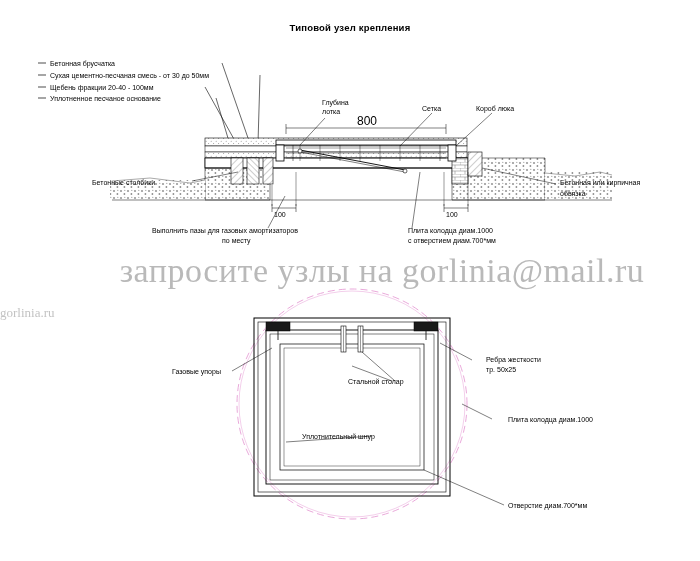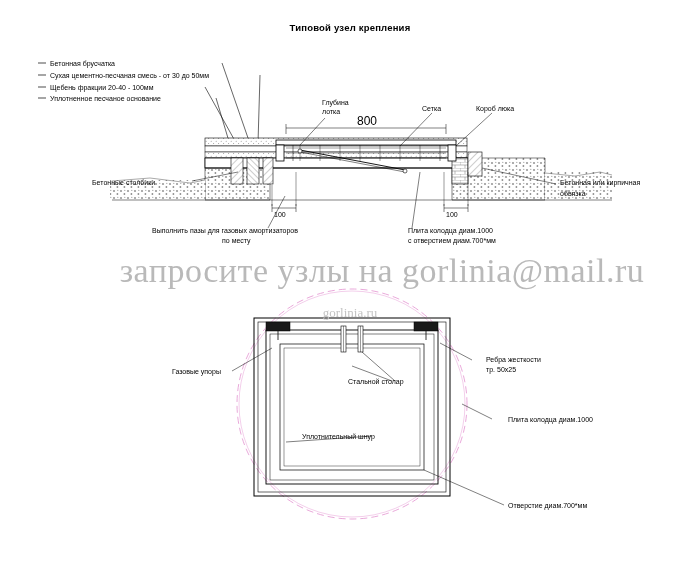--- a/index.html
+++ b/index.html
@@ -53,21 +53,21 @@
     font-family: "Liberation Serif", serif;
     white-space: nowrap;
     letter-spacing: 0.5px;
     padding-left: 32px;
   }
   .watermark2 {
     position: absolute;
     left: 0;
     top: 305px;
     width: 700px;
-    text-align: center;
+    text-align: left;
     font-size: 13px;
     color: #c3c3c3;
     font-family: "Liberation Serif", serif;
   }
 </style>
 </head>
 <body>
 
 <div id="page">
 

